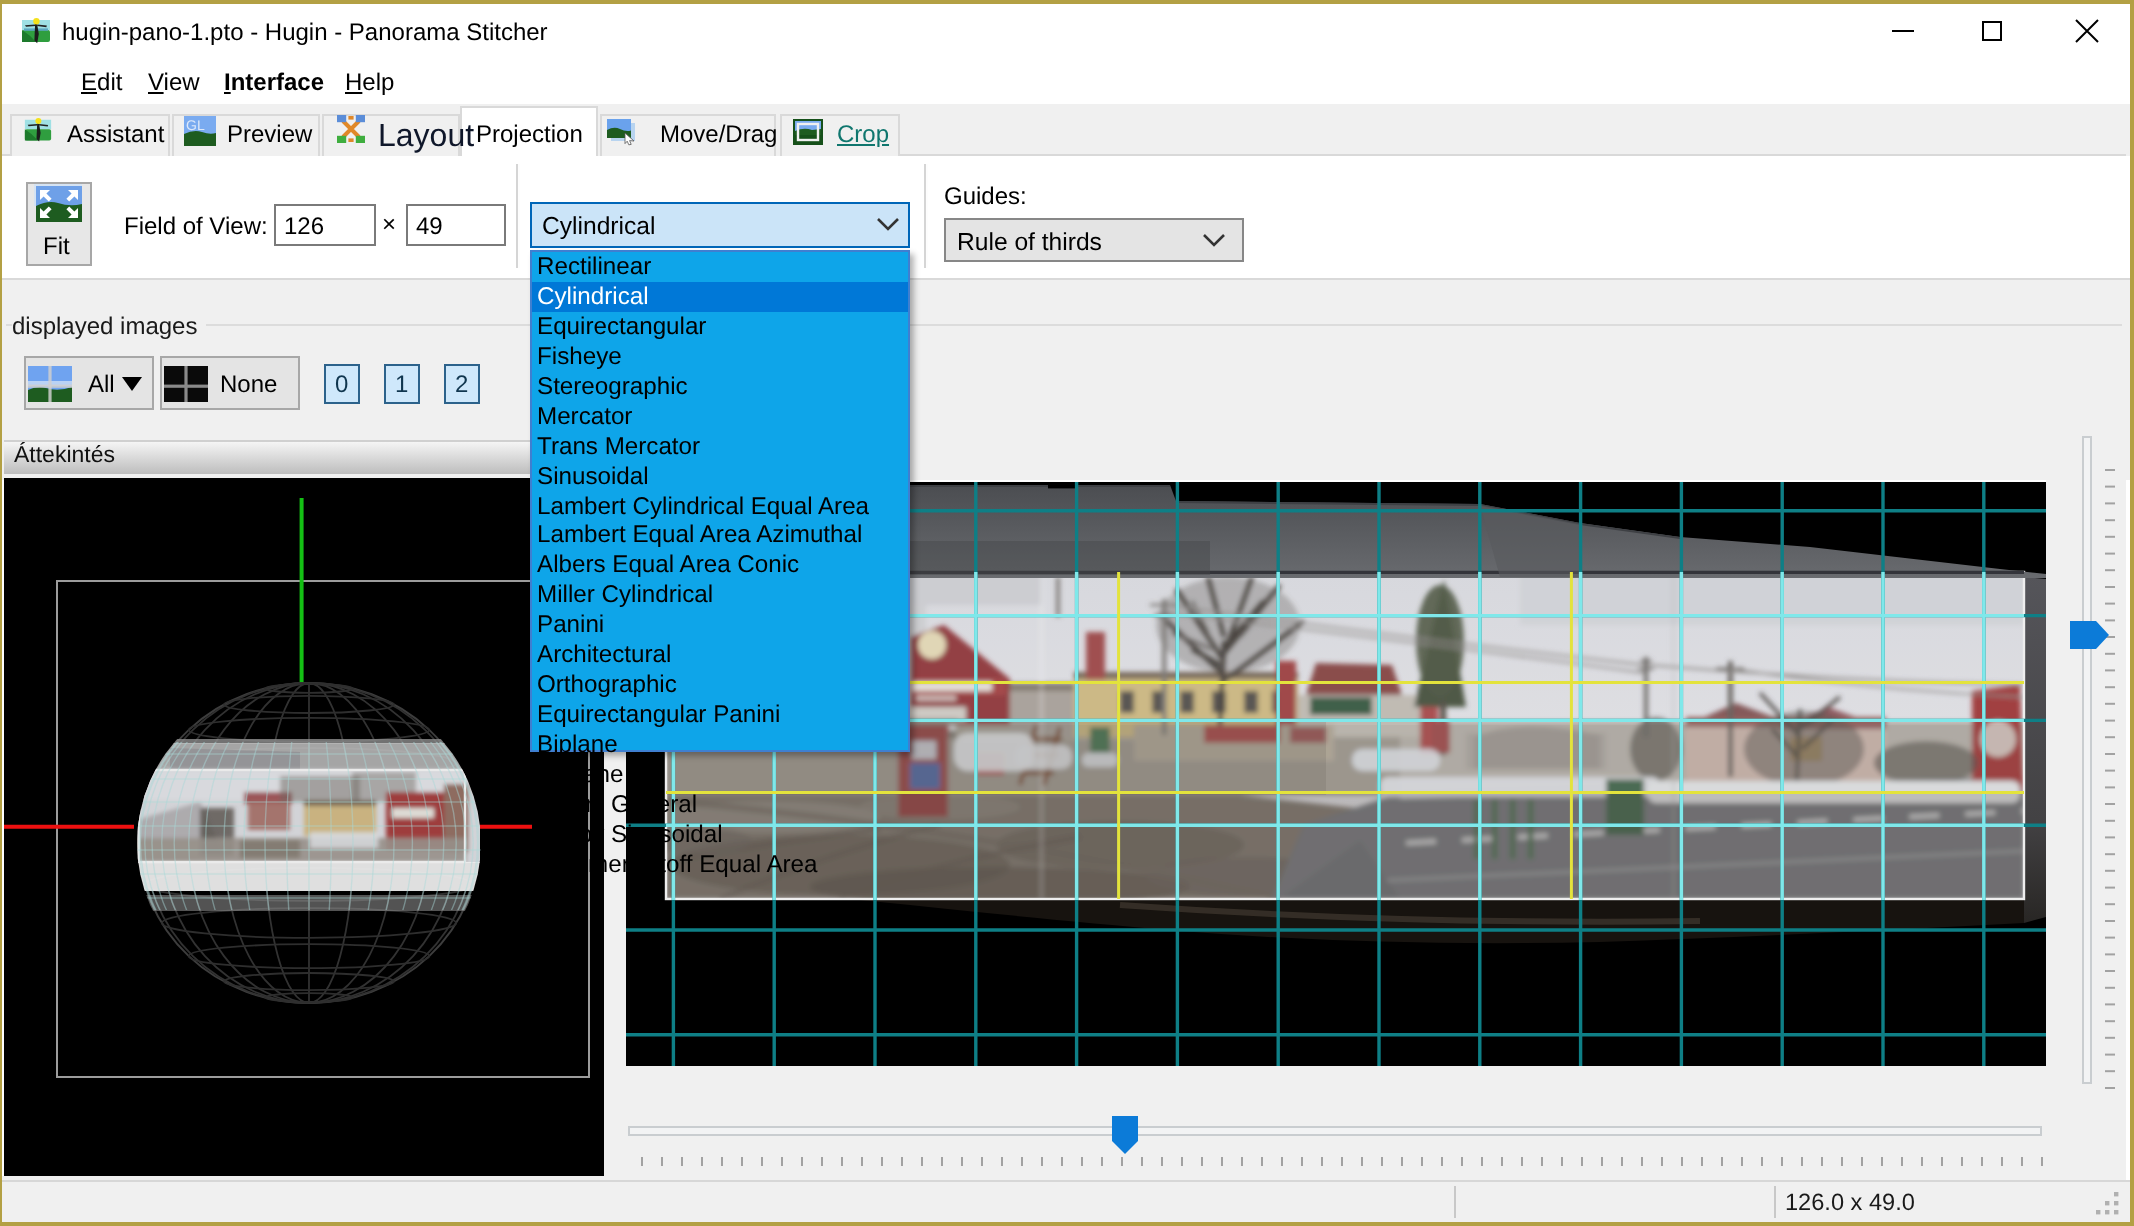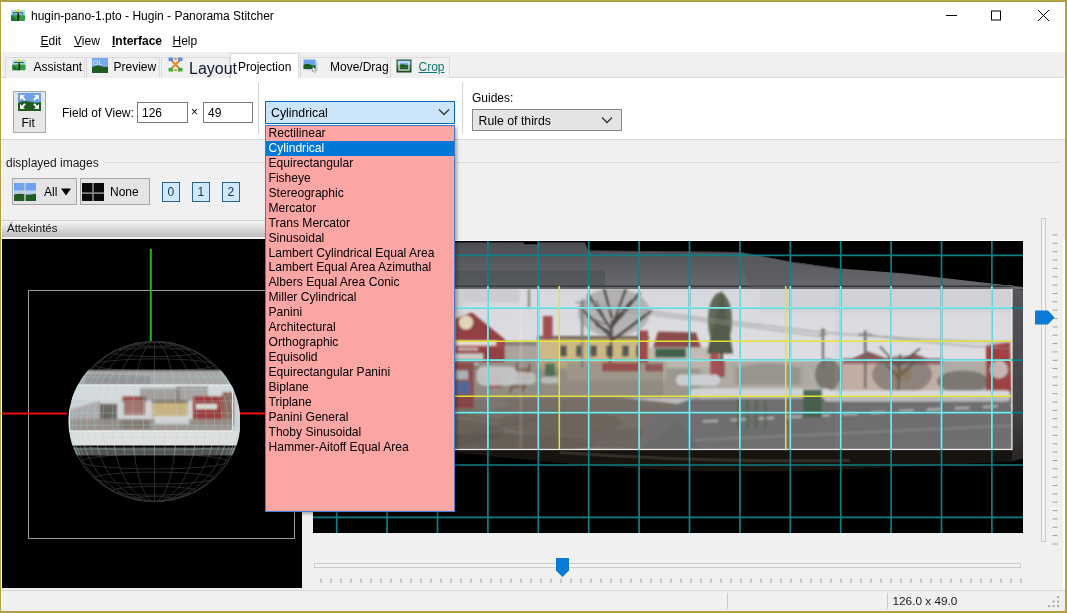--- a/index.html
+++ b/index.html
@@ -556,36 +556,35 @@
 <div class="abs" style="left:887px;top:592.5px;width:1px;height:16px;background:#c8c8c8"></div>
 <div class="txt" style="left:892.5px;top:594px;font-size:11.8px;color:#1a1a1a;font-weight:normal;">126.0 x 49.0</div>
 <svg class="abs" style="left:1046px;top:594px" width="16" height="14" viewBox="1046 594 16 14">
     <rect x="1057" y="605" width="2.2" height="2.2" fill="#b0b0b0"></rect>
     <rect x="1057" y="600.5" width="2.2" height="2.2" fill="#b0b0b0"></rect>
     <rect x="1052.5" y="605" width="2.2" height="2.2" fill="#b0b0b0"></rect>
     <rect x="1057" y="596" width="2.2" height="2.2" fill="#b0b0b0"></rect>
     <rect x="1052.5" y="600.5" width="2.2" height="2.2" fill="#b0b0b0"></rect>
     <rect x="1048" y="605" width="2.2" height="2.2" fill="#b0b0b0"></rect>
   </svg>
-<div class="abs" style="left:265px;top:125px;width:190px;height:387px;background:#fca5a5;border:1.5px solid #3f7fd0;box-shadow:2px 2px 3px rgba(0,0,0,0.3);z-index:50">
+<div class="abs" style="left:265px;top:125px;width:190px;height:251px;background:#0ea5e9;border:1.5px solid #3f7fd0;box-shadow:2px 2px 3px rgba(0,0,0,0.3);z-index:50">
 <style>.ddi{height:14.95px;line-height:14.95px;padding-left:2.5px;font-size:12.1px;color:#000;white-space:nowrap;overflow:hidden}</style>
 <div class="ddi">Rectilinear</div>
     <div class="ddi" style="background:#0078d7;color:#fff">Cylindrical</div>
     <div class="ddi">Equirectangular</div>
     <div class="ddi">Fisheye</div>
     <div class="ddi">Stereographic</div>
     <div class="ddi">Mercator</div>
     <div class="ddi">Trans Mercator</div>
     <div class="ddi">Sinusoidal</div>
     <div class="ddi">Lambert Cylindrical Equal Area</div>
     <div class="ddi">Lambert Equal Area Azimuthal</div>
     <div class="ddi">Albers Equal Area Conic</div>
     <div class="ddi">Miller Cylindrical</div>
     <div class="ddi">Panini</div>
     <div class="ddi">Architectural</div>
     <div class="ddi">Orthographic</div>
-    <div class="ddi">Equisolid</div>
     <div class="ddi">Equirectangular Panini</div>
     <div class="ddi">Biplane</div>
     <div class="ddi">Triplane</div>
     <div class="ddi">Panini General</div>
     <div class="ddi">Thoby Sinusoidal</div>
     <div class="ddi">Hammer-Aitoff Equal Area</div>
   </div>
 </body></html>

